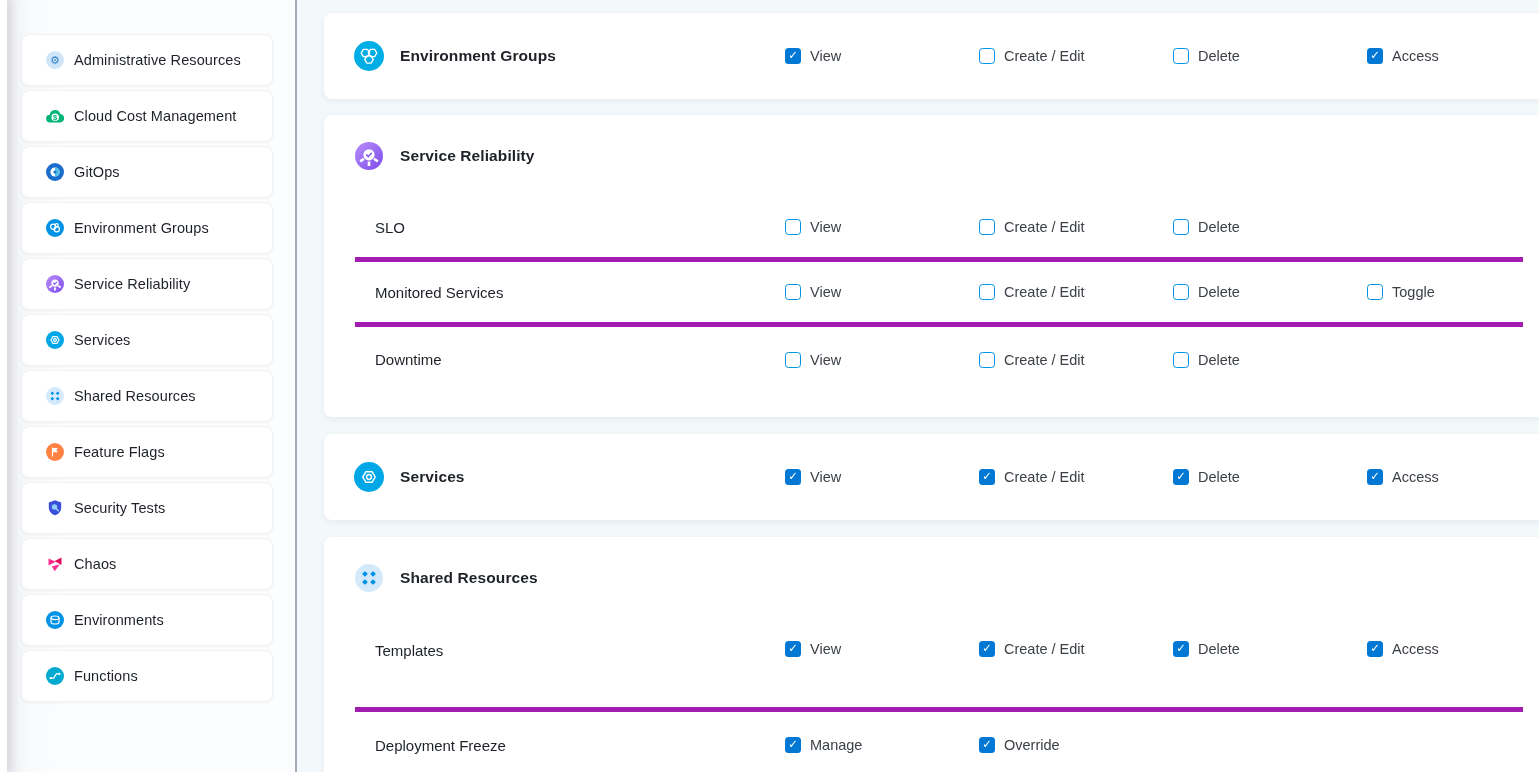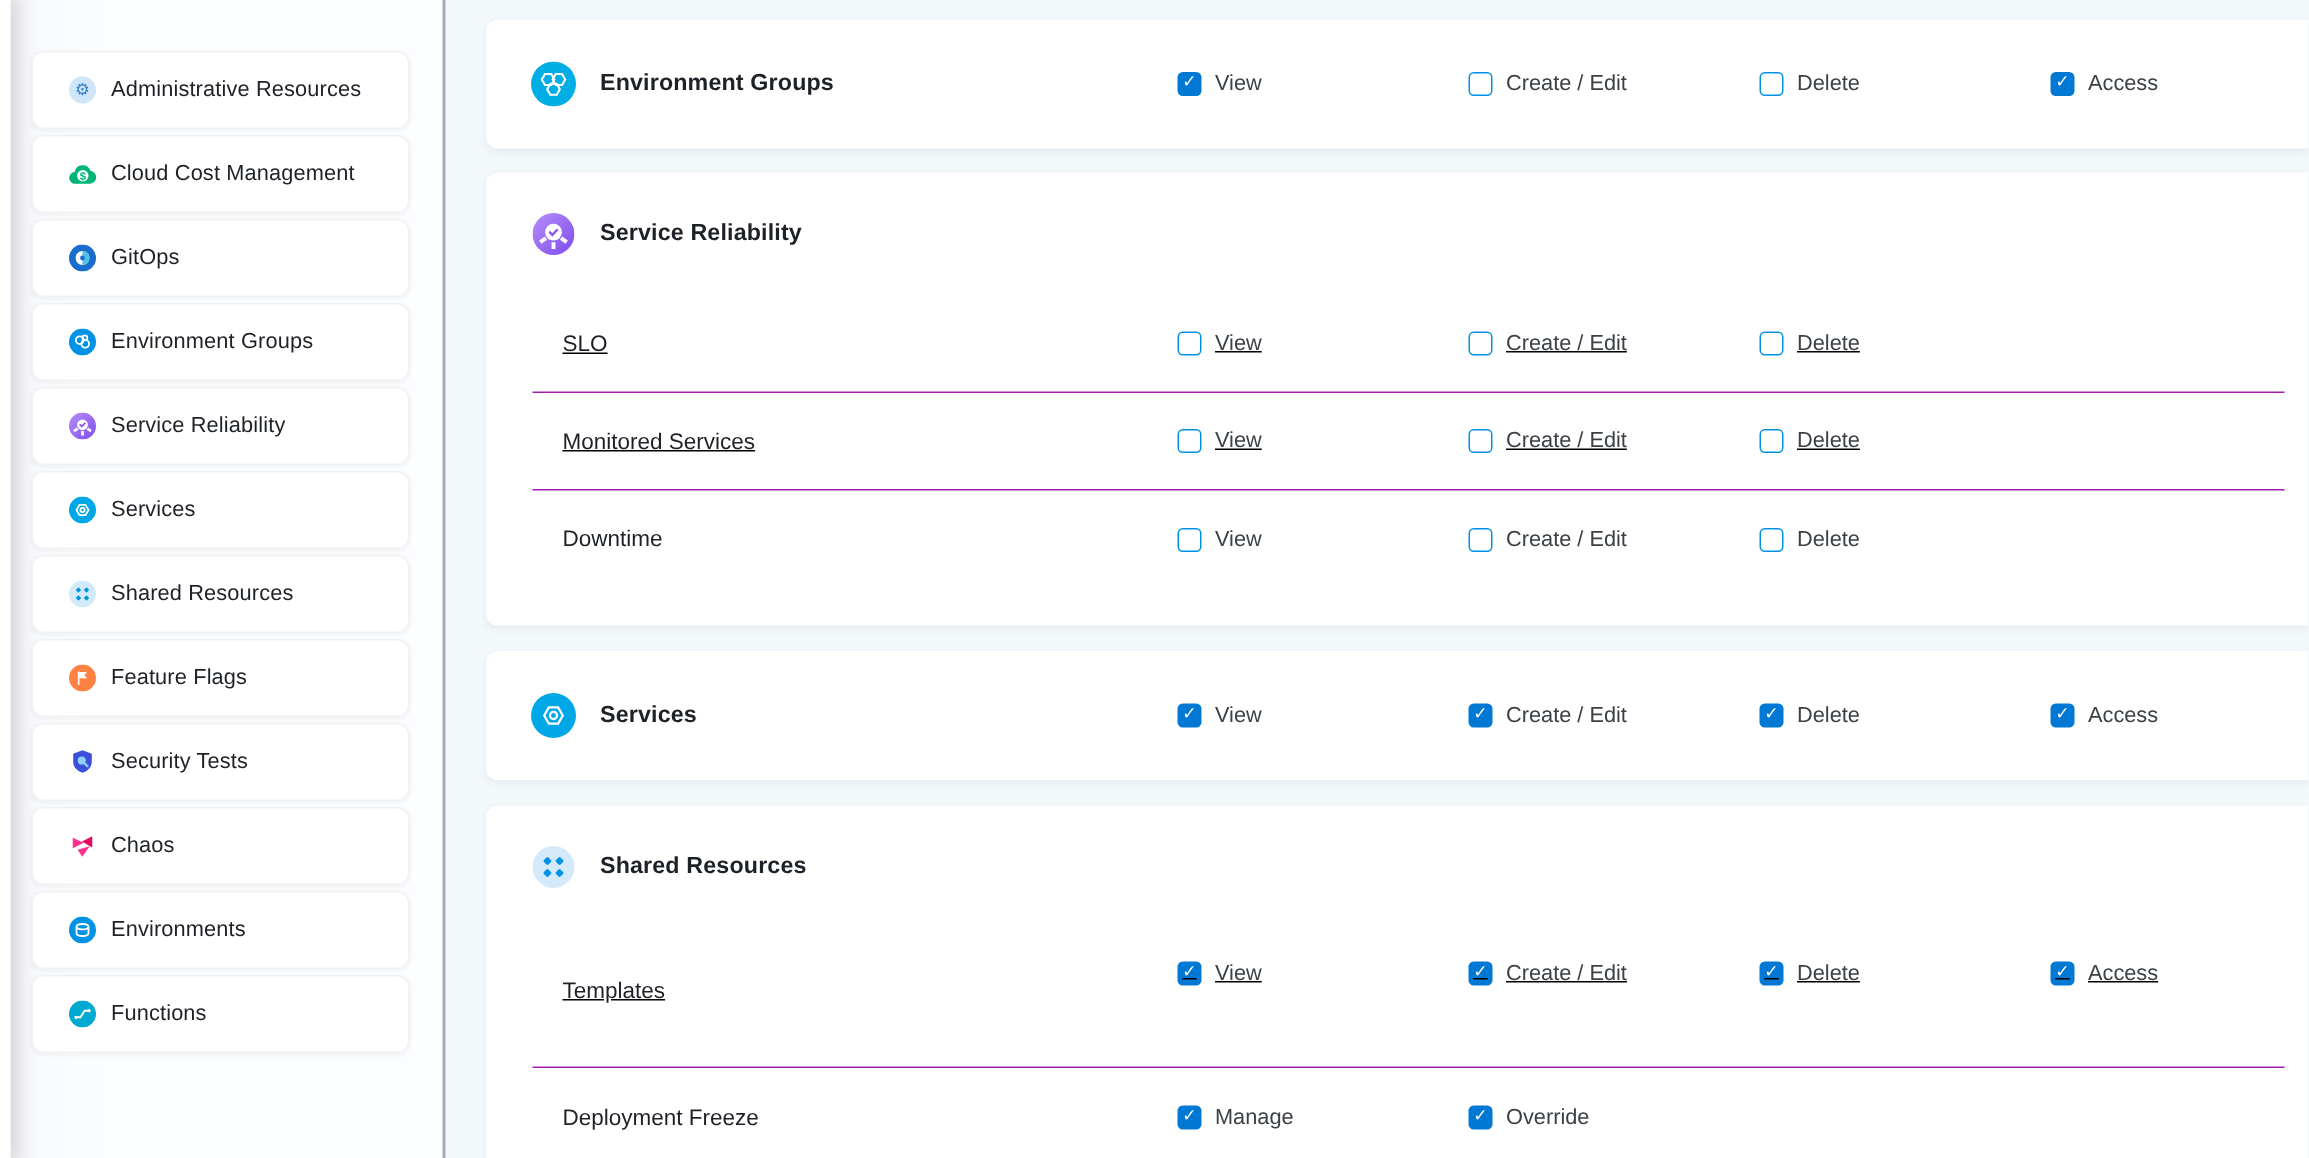--- a/index.html
+++ b/index.html
@@ -31,24 +31,24 @@
   .perm-grid{display:grid;grid-template-columns:194px 194px 194px 194px;flex:none;}
   .cell{display:flex;flex-direction:column;justify-content:center;padding-left:32px;}
   .perm-item{display:flex;align-items:center;gap:9px;height:32px;cursor:pointer;}
   .perm-label{font-size:14.5px;color:#3c4148;}
   .cb{width:16px;height:16px;border-radius:3.5px;flex:none;box-sizing:border-box;
     display:flex;align-items:center;justify-content:center;cursor:pointer;}
   .cb.on{background:#0278d5;}
   .cb.on::after{content:"\2713";color:#fff;font-size:11.5px;font-weight:bold;line-height:1;}
   .cb.off{background:#fff;border:1.6px solid #0092e4;}
   .sub-row{display:flex;align-items:center;margin:0 16px 0 31px;padding-left:20px;box-sizing:border-box;}
-  .sub-row.bordered{border-bottom:1px solid #a21caf;text-decoration:underline;}
+  .sub-row.bordered{border-bottom:5px solid #a21caf;}
   .sub-row .row-label{width:378px;flex:none;font-size:15px;color:#1e2228;}
   .sub-row.tall{align-items:flex-start;padding-top:14px;}
-  .sub-row.tall .row-label{margin-top:12px;line-height:32px;}
+  .sub-row.tall .row-label{margin-top:2px;line-height:32px;}
   .sub-row.tall .cell{justify-content:flex-start;}
 </style>
 </head>
 <body>
 
 <div class="left-strip"></div>
 <div class="sidebar">
   <div class="sidebar-list" id="sidebar-list">
       <div class="sidebar-item">
         <span class="icon-wrap">
@@ -301,20 +301,26 @@
                 <span class="cb off"></span>
                 <span class="perm-label">Create / Edit</span>
               </div>
             </div>
             <div class="cell">
               <div class="perm-item">
                 <span class="cb off"></span>
                 <span class="perm-label">Delete</span>
               </div>
             </div>
+            <div class="cell">
+              <div class="perm-item">
+                <span class="cb off"></span>
+                <span class="perm-label">Toggle</span>
+              </div>
+            </div>
           </div>
         </div>
         <div class="sub-row" style="height: 65px;">
           <span class="row-label">Downtime</span>
           <div class="perm-grid">
             <div class="cell">
               <div class="perm-item">
                 <span class="cb off"></span>
                 <span class="perm-label">View</span>
               </div>

